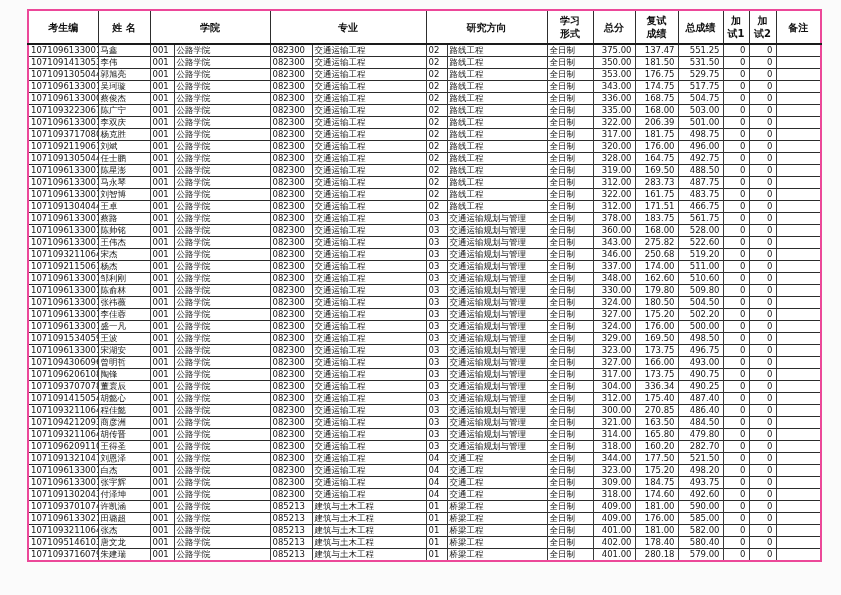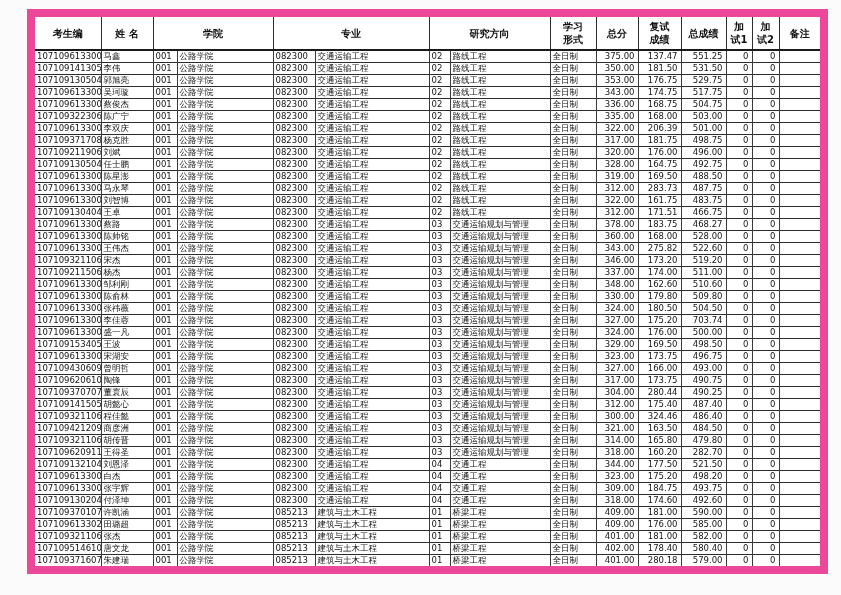--- a/index.html
+++ b/index.html
@@ -10,21 +10,21 @@
     position:relative;
     overflow:hidden;
   }
   .sheet{position:absolute;left:27px;top:9px;}
   table{
     border-collapse:collapse;
     table-layout:fixed;
     width:793px;
     background:#fff;
   }
-  table{border:8px solid #ec4899;padding-left:36px;}
+  table{border:2px solid #ec4899;padding-left:36px;}
   th{
     border-left:1px solid #2e2e2e;
     border-bottom:2px solid #1a1a1a;
     font-size:10px;
     font-weight:bold;
     color:#111;
     text-align:center;
     vertical-align:middle;
     padding:2px 0;
     line-height:1.3;
@@ -333,21 +333,21 @@
           <td class="txt">蔡路</td>
           <td class="txt">001</td>
           <td class="txt">公路学院</td>
           <td class="txt">082300</td>
           <td class="txt">交通运输工程</td>
           <td class="txt">03</td>
           <td class="txt">交通运输规划与管理</td>
           <td class="txt">全日制</td>
           <td class="num">378.00</td>
           <td class="num">183.75</td>
-          <td class="num">468.27</td>
+          <td class="num">561.75</td>
           <td class="num">0</td>
           <td class="num">0</td>
           <td class="txt"></td>
         </tr>
         <tr>
           <td class="txt">107109613300157</td>
           <td class="txt">陈帅铭</td>
           <td class="txt">001</td>
           <td class="txt">公路学院</td>
           <td class="txt">082300</td>
@@ -383,21 +383,21 @@
           <td class="txt">107109321106466</td>
           <td class="txt">宋杰</td>
           <td class="txt">001</td>
           <td class="txt">公路学院</td>
           <td class="txt">082300</td>
           <td class="txt">交通运输工程</td>
           <td class="txt">03</td>
           <td class="txt">交通运输规划与管理</td>
           <td class="txt">全日制</td>
           <td class="num">346.00</td>
-          <td class="num">173.20</td>
+          <td class="num">250.68</td>
           <td class="num">519.20</td>
           <td class="num">0</td>
           <td class="num">0</td>
           <td class="txt"></td>
         </tr>
         <tr>
           <td class="txt">107109211506113</td>
           <td class="txt">杨杰</td>
           <td class="txt">001</td>
           <td class="txt">公路学院</td>
@@ -469,21 +469,21 @@
           <td class="txt">李佳蓉</td>
           <td class="txt">001</td>
           <td class="txt">公路学院</td>
           <td class="txt">082300</td>
           <td class="txt">交通运输工程</td>
           <td class="txt">03</td>
           <td class="txt">交通运输规划与管理</td>
           <td class="txt">全日制</td>
           <td class="num">327.00</td>
           <td class="num">175.20</td>
-          <td class="num">703.74</td>
+          <td class="num">502.20</td>
           <td class="num">0</td>
           <td class="num">0</td>
           <td class="txt"></td>
         </tr>
         <tr>
           <td class="txt">107109613300172</td>
           <td class="txt">盛一凡</td>
           <td class="txt">001</td>
           <td class="txt">公路学院</td>
           <td class="txt">082300</td>
@@ -570,21 +570,21 @@
           <td class="txt">107109370707812</td>
           <td class="txt">董寰辰</td>
           <td class="txt">001</td>
           <td class="txt">公路学院</td>
           <td class="txt">082300</td>
           <td class="txt">交通运输工程</td>
           <td class="txt">03</td>
           <td class="txt">交通运输规划与管理</td>
           <td class="txt">全日制</td>
           <td class="num">304.00</td>
-          <td class="num">280.44</td>
+          <td class="num">336.34</td>
           <td class="num">490.25</td>
           <td class="num">0</td>
           <td class="num">0</td>
           <td class="txt"></td>
         </tr>
         <tr>
           <td class="txt">107109141505402</td>
           <td class="txt">胡懿心</td>
           <td class="txt">001</td>
           <td class="txt">公路学院</td>
@@ -604,21 +604,21 @@
           <td class="txt">107109321106462</td>
           <td class="txt">程佳懿</td>
           <td class="txt">001</td>
           <td class="txt">公路学院</td>
           <td class="txt">082300</td>
           <td class="txt">交通运输工程</td>
           <td class="txt">03</td>
           <td class="txt">交通运输规划与管理</td>
           <td class="txt">全日制</td>
           <td class="num">300.00</td>
-          <td class="num">324.46</td>
+          <td class="num">270.85</td>
           <td class="num">486.40</td>
           <td class="num">0</td>
           <td class="num">0</td>
           <td class="txt"></td>
         </tr>
         <tr>
           <td class="txt">107109421209321</td>
           <td class="txt">商彦洲</td>
           <td class="txt">001</td>
           <td class="txt">公路学院</td>

